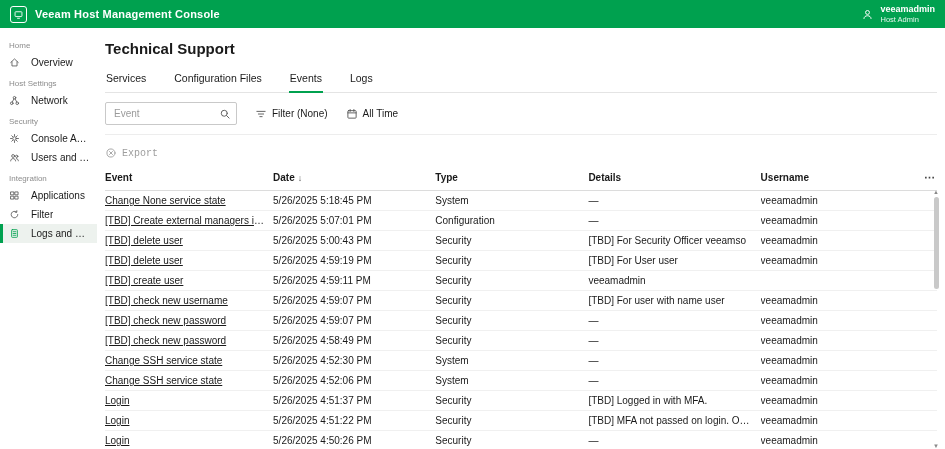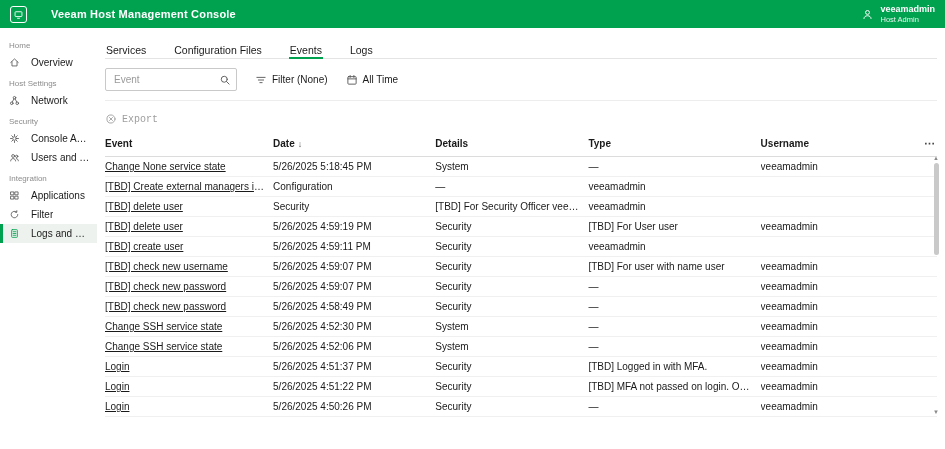--- a/index.html
+++ b/index.html
@@ -11,21 +11,21 @@
   }
   svg { display:block; }
   .stroke-ic { fill:none; stroke:#555; stroke-width:1.2; stroke-linecap:round; stroke-linejoin:round; }
 
   
   .topbar {
     height:28px; background:#00a14f; color:#fff;
     display:flex; align-items:center; justify-content:space-between;
     padding:0 10px;
   }
-  .brand { display:flex; align-items:center; gap:24px; }
+  .brand { display:flex; align-items:center; gap:8px; }
   .logo-box {
     width:17px; height:17px; border:1.5px solid #fff; border-radius:3px;
     display:flex; align-items:center; justify-content:center;
   }
   .logo-box svg { stroke:#fff; fill:none; stroke-width:1.3; }
   .app-title { font-size:11px; font-weight:bold; letter-spacing:.2px; }
   .user { display:flex; align-items:center; gap:6px; }
   .user svg { stroke:#fff; fill:none; stroke-width:1.2; }
   .user-meta { display:flex; flex-direction:column; line-height:1.25; }
   .user-name { font-size:9px; font-weight:bold; }
@@ -46,21 +46,21 @@
   .side-item.active { background:#edf2ee; border-left-color:#00a14f; }
   .side-item.active .stroke-ic { stroke:#00a14f; }
   .side-label { white-space:nowrap; overflow:hidden; text-overflow:ellipsis; }
 
   
   .main { flex:1; padding:10px 8px 0 8px; position:relative; min-width:0; }
   .page-title { font-size:15px; font-weight:bold; margin:2px 0 9px; }
 
   .tabs { display:flex; gap:26px; border-bottom:1px solid #e4e4e4; }
   .tab {
-    font-size:10.5px; padding:6px 1px 1px; cursor:pointer;
+    font-size:10.5px; padding:6px 1px 7px; cursor:pointer;
     border-bottom:2px solid transparent; margin-bottom:-1px; color:#1a1a1a;
   }
   .tab.active { border-bottom-color:#00a14f; }
 
   .toolbar {
     display:flex; align-items:center; gap:18px;
     padding:9px 0; border-bottom:1px solid #ededed;
   }
   .search-box { position:relative; width:132px; }
   .search-box input {
@@ -194,20 +194,21 @@
     <div class="side-item active">
       <svg class="stroke-ic" viewBox="0 0 16 16">
           <rect x="3.8" y="2.4" width="8.4" height="11.2" rx="1"></rect>
           <path d="M6 5.4h4M6 8h4M6 10.6h4"></path>
         </svg>
       <span class="side-label">Logs and Services</span>
     </div>
   </div>
 
   <div class="main">
+    <div class="page-title">Technical Support</div>
 
     <div class="tabs">
       <div class="tab">Services</div>
       <div class="tab">Configuration Files</div>
       <div class="tab active">Events</div>
       <div class="tab">Logs</div>
     </div>
 
     <div class="toolbar">
       <div class="search-box">
@@ -245,49 +246,51 @@
     <div class="table">
       <div class="thead">
         <div class="th">
             <span>Event</span>
           </div>
         <div class="th">
           <span>Date</span>
           <span class="sort-ic">↓</span>
         </div>
         <div class="th">
+            <span>Type</span>
+          </div>
+        <div class="th">
             <span>Details</span>
-          </div>
-        <div class="th">
-            <span>Type</span>
           </div>
         <div class="th">
             <span>Username</span>
           </div>
         <div class="th menu-dots">⋯</div>
       </div>
 
       <div>
           <div class="trow">
             <div class="tcell"><span class="event-link">Change None service state</span></div>
             <div class="tcell">5/26/2025 5:18:45 PM</div>
             <div class="tcell">System</div>
             <div class="tcell">—</div>
             <div class="tcell">veeamadmin</div>
             <div class="tcell"></div>
           </div>
           <div class="trow">
             <div class="tcell"><span class="event-link">[TBD] Create external managers installation req...</span></div>
+            <div class="tcell">5/26/2025 5:07:01 PM</div>
             <div class="tcell">Configuration</div>
             <div class="tcell">—</div>
             <div class="tcell">veeamadmin</div>
             <div class="tcell"></div>
           </div>
           <div class="trow">
             <div class="tcell"><span class="event-link">[TBD] delete user</span></div>
+            <div class="tcell">5/26/2025 5:00:43 PM</div>
             <div class="tcell">Security</div>
             <div class="tcell">[TBD] For Security Officer veeamso</div>
             <div class="tcell">veeamadmin</div>
             <div class="tcell"></div>
           </div>
           <div class="trow">
             <div class="tcell"><span class="event-link">[TBD] delete user</span></div>
             <div class="tcell">5/26/2025 4:59:19 PM</div>
             <div class="tcell">Security</div>
             <div class="tcell">[TBD] For User user</div>

